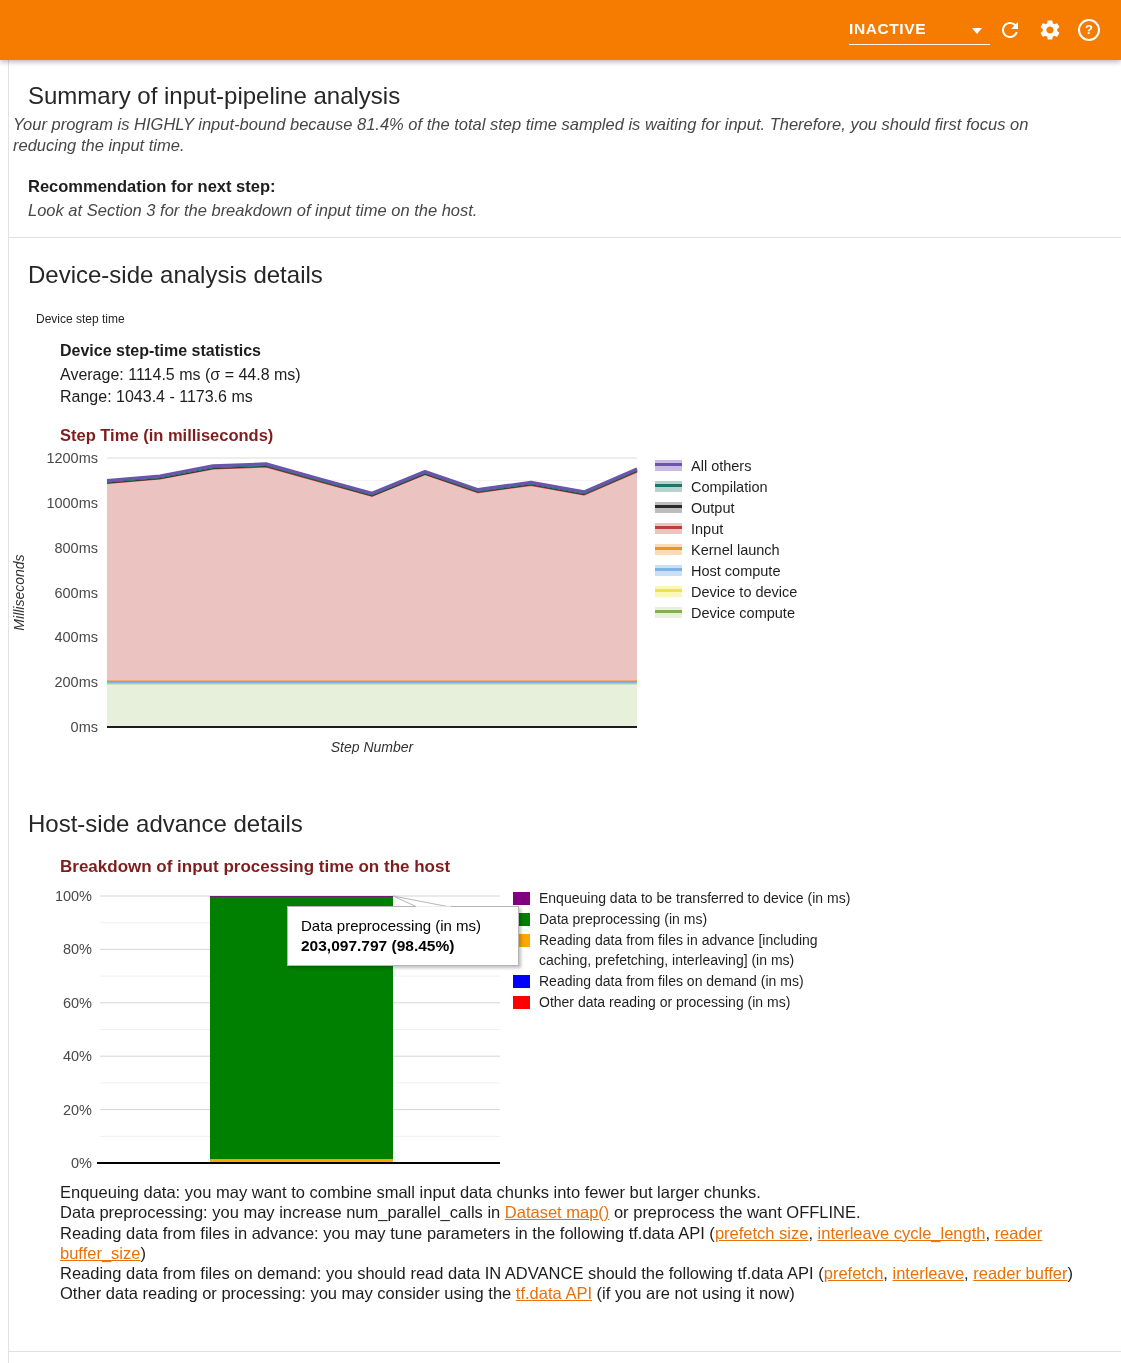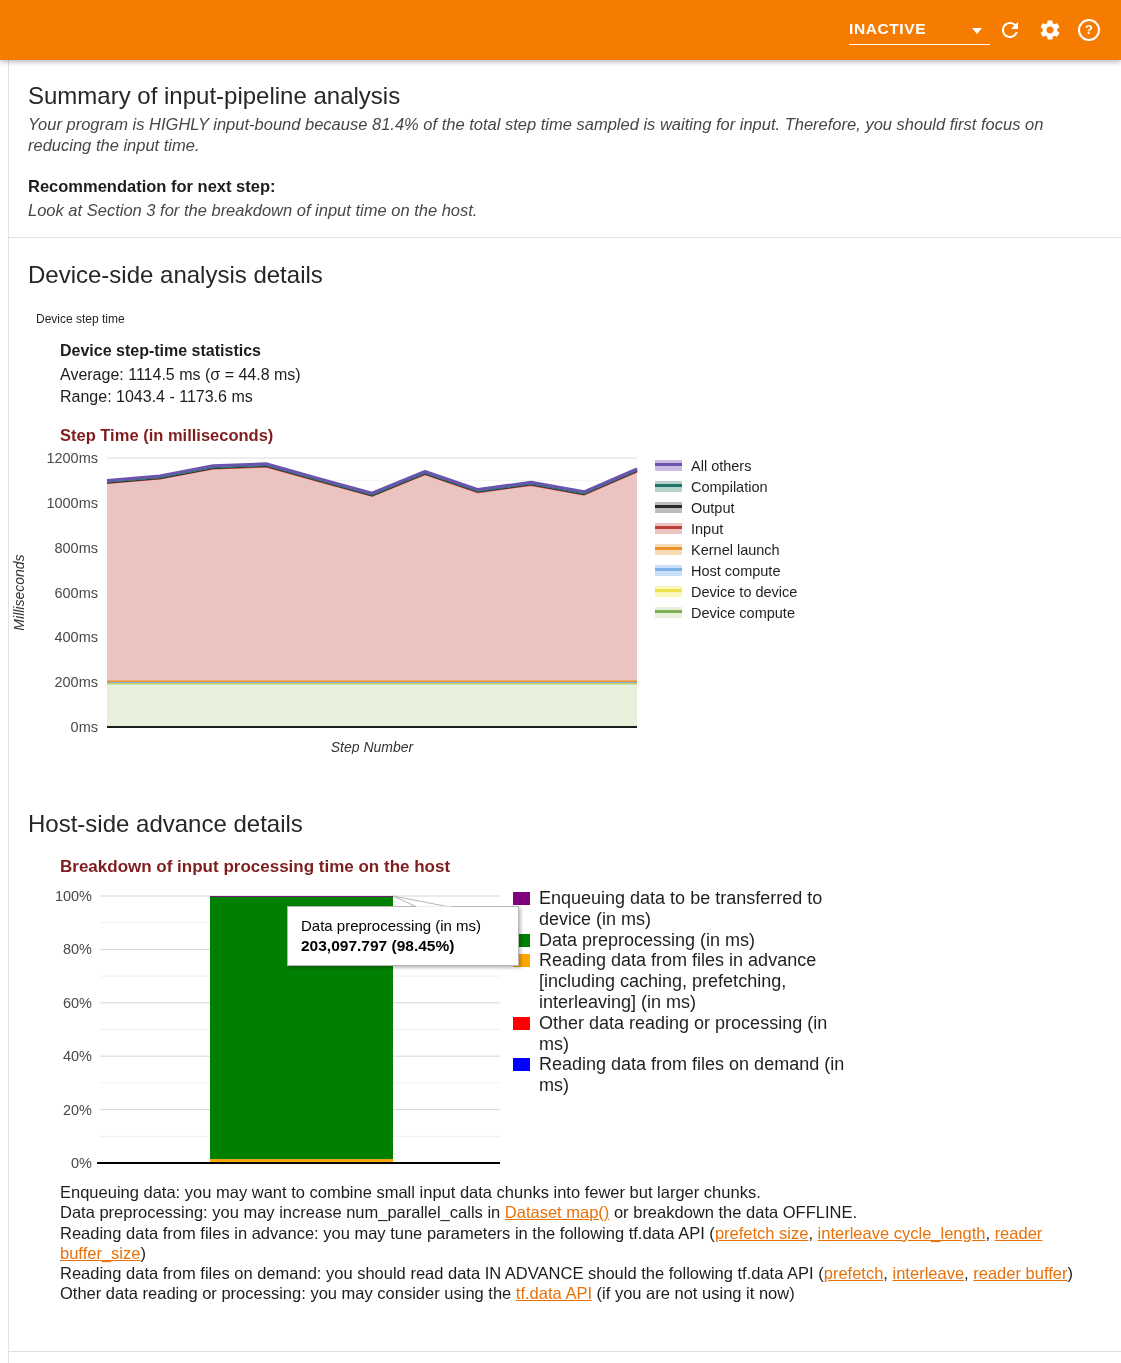--- a/index.html
+++ b/index.html
@@ -30,21 +30,21 @@
   
   text.tick{font-size:14.5px;fill:#494949;font-family:"Liberation Sans",sans-serif;}
   text.axis-label{font-size:14px;font-style:italic;fill:#333;font-family:"Liberation Sans",sans-serif;}
   
   .leg1-item{display:flex;align-items:center;height:21px;}
   .leg1-swatch{width:27px;height:11px;margin-right:9px;position:relative;flex:none;}
   .leg1-line{position:absolute;left:0;right:0;top:3px;height:3px;}
   .leg1-label{font-size:14.5px;color:#1f1f1f;white-space:nowrap;}
   .leg2-item{display:flex;align-items:flex-start;}
   .leg2-swatch{width:17px;height:13px;margin:4px 9px 0 0;flex:none;}
-  .leg2-label{font-size:18px;line-height:20.8px;color:#1f1f1f;}
+  .leg2-label{font-size:14px;line-height:20.8px;color:#1f1f1f;}
   
   .tooltip{position:absolute;left:287px;top:906px;width:232px;box-sizing:border-box;
            background:#fff;border:1px solid #b6b6b6;box-shadow:2px 2px 3px rgba(0,0,0,0.25);
            padding:9px 13px;z-index:4;}
   .tooltip-label{font-size:15px;color:#000;line-height:20px;white-space:nowrap;}
   .tooltip-value{font-size:15.5px;font-weight:bold;color:#000;line-height:20px;white-space:nowrap;}
   .callout{position:absolute;left:390px;top:894px;z-index:6;}
   
   .advice{position:absolute;left:60px;top:1182px;width:1015px;font-size:16.5px;
           line-height:20.3px;color:#1d1d1d;}
@@ -70,21 +70,21 @@
       </svg>
   </div>
   <div class="hicon" style="left:1078px;top:19px;">
     <div class="help-circle">?</div>
   </div>
 </div>
 
 <div class="vline"></div>
 
 <div class="abs h1" style="left:28px;top:82px;">Summary of input-pipeline analysis</div>
-<div class="abs italic" style="left:28px;top:114px;width:1048px;">Your program is HIGHLY input-bound because 81.4% of the total step time sampled is waiting for input. Therefore, you should first focus on reducing the input time.</div>
+<div class="abs italic" style="left:13px;top:114px;width:1048px;">Your program is HIGHLY input-bound because 81.4% of the total step time sampled is waiting for input. Therefore, you should first focus on reducing the input time.</div>
 <div class="abs blabel" style="left:28px;top:177px;">Recommendation for next step:</div>
 <div class="abs italic" style="left:28px;top:200px;">Look at Section 3 for the breakdown of input time on the host.</div>
 
 <div class="hr" style="top:237px;"></div>
 
 <div class="abs h1" style="left:28px;top:261px;">Device-side analysis details</div>
 <div class="abs h2" style="left:36px;top:312px;">Device step time</div>
 <div class="abs blabel" style="left:60px;top:342px;font-size:16px;text-align:center;">Device step-time statistics</div>
 <div class="abs body" style="left:60px;top:364px;">Average: 1114.5 ms (σ = 44.8 ms)</div>
 <div class="abs body" style="left:60px;top:386px;">Range: 1043.4 - 1173.6 ms</div>
@@ -215,41 +215,41 @@
     </div>
     <div class="leg2-item">
       <div class="leg2-swatch" style="background: rgb(0, 128, 0);"></div>
       <span class="leg2-label">Data preprocessing (in ms)</span>
     </div>
     <div class="leg2-item">
       <div class="leg2-swatch" style="background: rgb(255, 165, 0);"></div>
       <span class="leg2-label">Reading data from files in advance [including caching, prefetching, interleaving] (in ms)</span>
     </div>
     <div class="leg2-item">
+      <div class="leg2-swatch" style="background: rgb(0, 0, 255);"></div>
+      <span class="leg2-label">Reading data from files on demand (in ms)</span>
+    </div>
+    <div class="leg2-item">
       <div class="leg2-swatch" style="background: rgb(255, 0, 0);"></div>
       <span class="leg2-label">Other data reading or processing (in ms)</span>
-    </div>
-    <div class="leg2-item">
-      <div class="leg2-swatch" style="background: rgb(0, 0, 255);"></div>
-      <span class="leg2-label">Reading data from files on demand (in ms)</span>
     </div>
   </div>
 
 <div class="tooltip">
   <div class="tooltip-label">Data preprocessing (in ms)</div>
   <div class="tooltip-value">203,097.797 (98.45%)</div>
 </div>
 <svg class="callout" width="64" height="15">
   <polygon points="3,2 60,13 27,13" fill="#ffffff" stroke="#b6b6b6" stroke-width="1"></polygon>
   <rect x="26" y="12.5" width="35" height="2.5" fill="#ffffff"></rect>
 </svg>
 
 <div class="advice">
   <div id="advice-lines">
       <div><span>Enqueuing data: you may want to combine small input data chunks into fewer but larger chunks.</span></div>
-      <div><span>Data preprocessing: you may increase num_parallel_calls in </span><a href="#">Dataset map()</a><span> or breakdown the data OFFLINE.</span></div>
+      <div><span>Data preprocessing: you may increase num_parallel_calls in </span><a href="#">Dataset map()</a><span> or preprocess the want OFFLINE.</span></div>
       <div><span>Reading data from files in advance: you may tune parameters in the following tf.data API (</span><a href="#">prefetch size</a><span>, </span><a href="#">interleave cycle_length</a><span>, </span><a href="#">reader buffer_size</a><span>)</span></div>
       <div><span>Reading data from files on demand: you should read data IN ADVANCE should the following tf.data API (</span><a href="#">prefetch</a><span>, </span><a href="#">interleave</a><span>, </span><a href="#">reader buffer</a><span>)</span></div>
       <div><span>Other data reading or processing: you may consider using the </span><a href="#">tf.data API</a><span> (if you are not using it now)</span></div>
     </div>
 </div>
 
 <div class="hr" style="top:1351px;"></div>
 
 </body></html>

